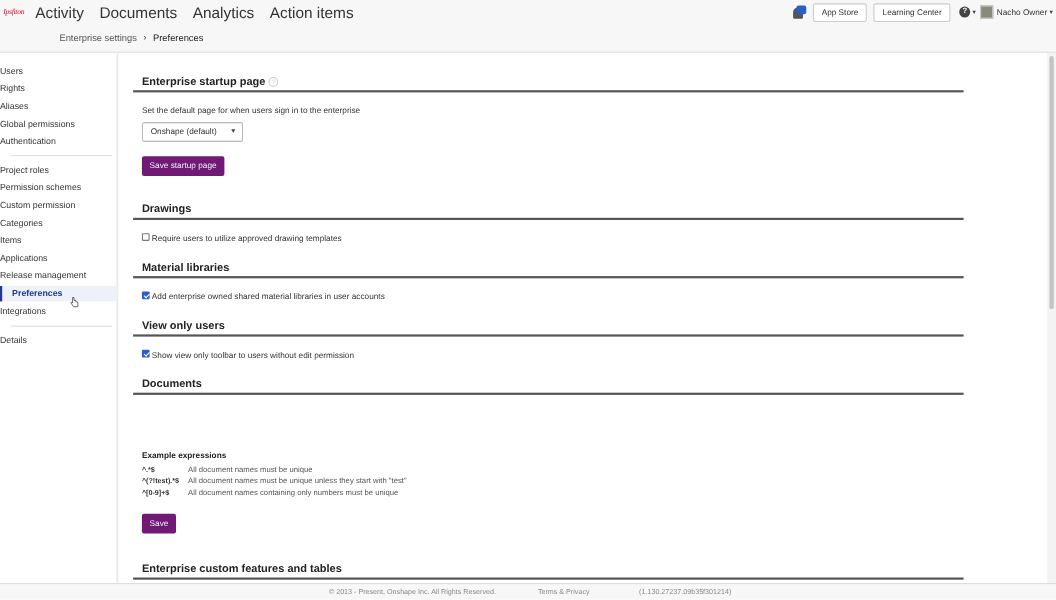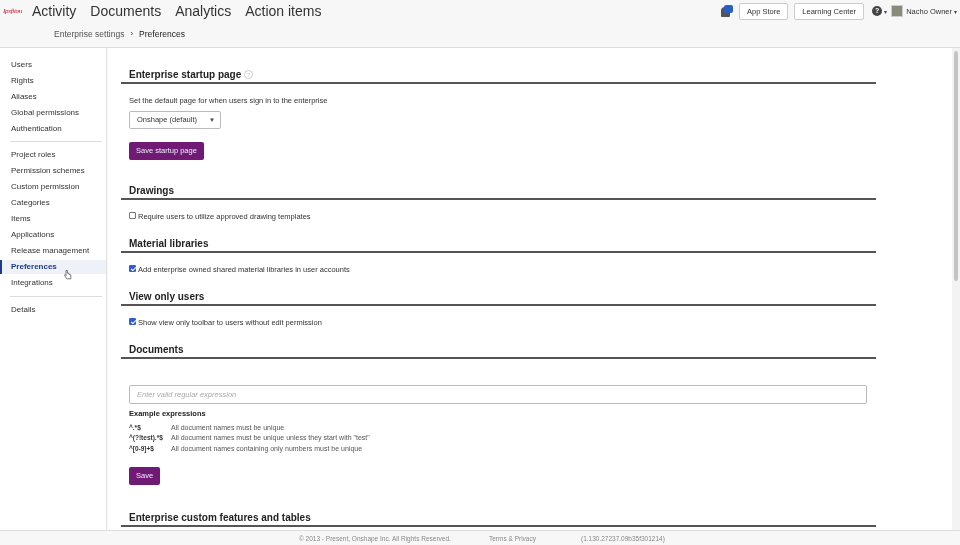--- a/index.html
+++ b/index.html
@@ -56,21 +56,21 @@
     .breadcrumb .crumb2 { color: #222; }
     .header-divider { position: absolute; left: 0; top: 47px; width: 960px; height: 1px; background: #ddd; }
 
     
     .sidebar {
       position: absolute; left: 0; top: 48px; width: 107px; height: 482px;
       background: #fff; border-right: 1px solid #e2e2e2;
     }
     .side-item {
       position: absolute; left: 0; width: 106px; height: 14px;
-      padding-left: 11px; font-size: 8px; color: #333; line-height: 14px; cursor: pointer;
+      font-size: 8px; color: #333; line-height: 14px; cursor: pointer;
     }
     .side-item.active { background: #eef1f8; color: #1e3a8a; font-weight: bold; border-left: 2px solid #1e3a8a; padding-left: 9px; }
     .side-divider { position: absolute; left: 10px; width: 92px; height: 1px; background: #ddd; }
     .cursor-icon { position: absolute; left: 64px; top: 270px; width: 8px; height: 10px; }
 
     
     .main {
       position: absolute; left: 108px; top: 48px; width: 844px; height: 482px;
       background: #fff; overflow: hidden;
     }
@@ -211,23 +211,20 @@
 
   <div class="section-title" style="top:243px">View only users</div>
   <div class="section-rule" style="top:256px"></div>
   <div class="checkrow" style="top:270px">
     <span class="cb checked"></span>
     <span>Show view only toolbar to users without edit permission</span>
   </div>
 
   <div class="section-title" style="top:296px">Documents</div>
   <div class="section-rule" style="top:309px"></div>
-  <div class="regex-input">
-    <input type="text" placeholder="Enter valid regular expression" style="">
-  </div>
   <div class="example-title">Example expressions</div>
   <div class="ex-row" style="top:376px">
     <span class="code">^.*$</span>
     <span>All document names must be unique</span>
   </div>
   <div class="ex-row" style="top:386px">
     <span class="code">^(?!test).*$</span>
     <span>All document names must be unique unless they start with "test"</span>
   </div>
   <div class="ex-row" style="top:397px">

